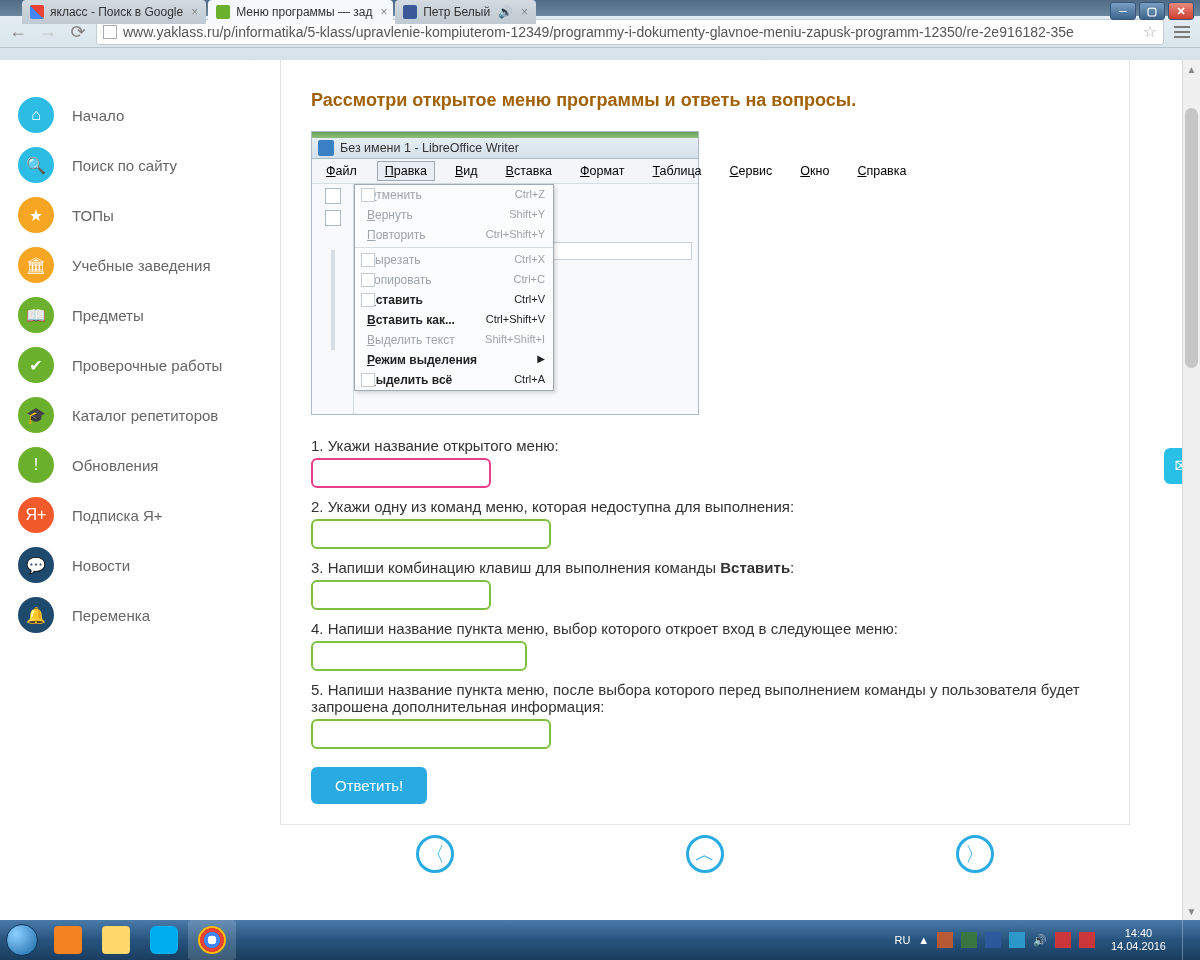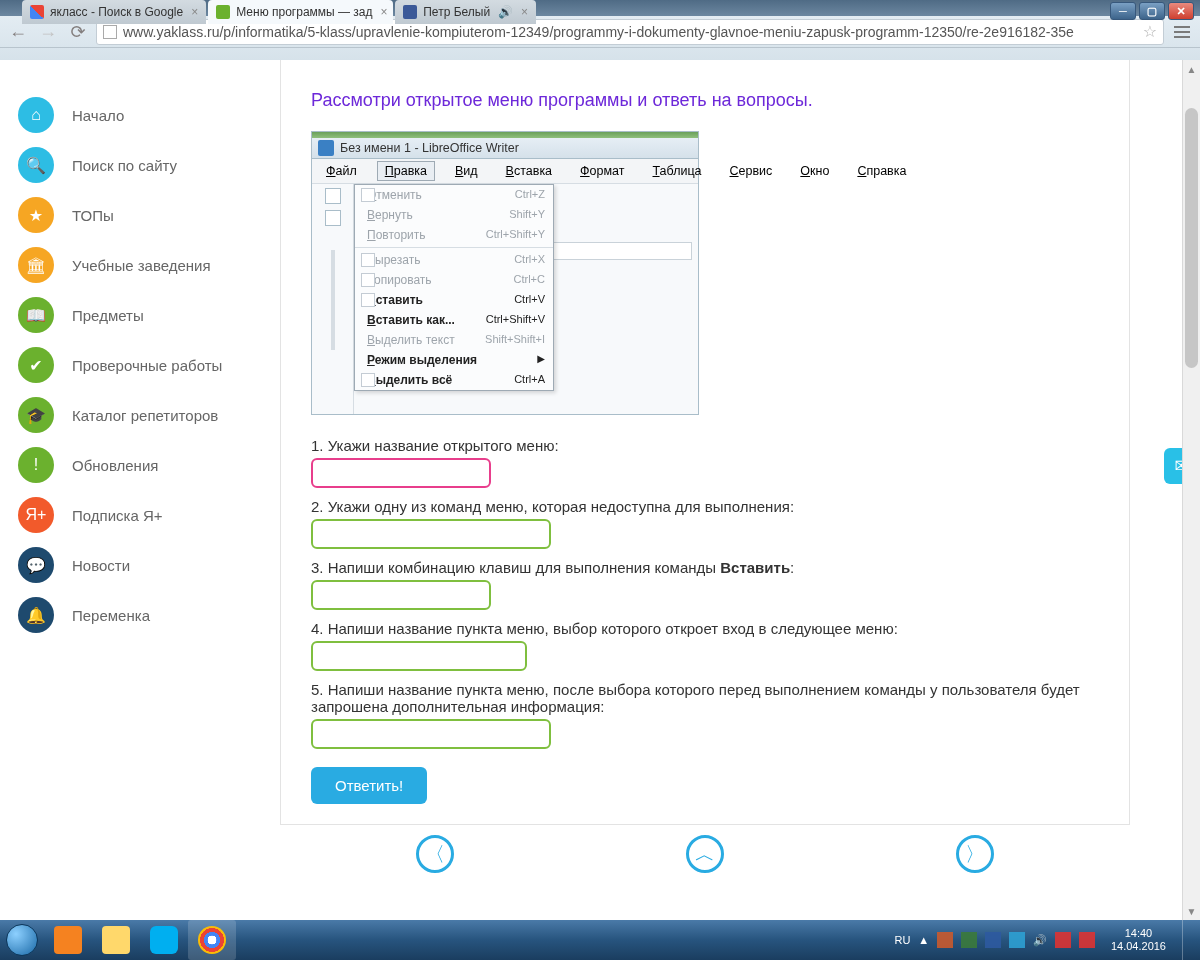--- a/index.html
+++ b/index.html
@@ -34,21 +34,21 @@
 .page-scroll .arrow{position:absolute;left:0;right:0;height:18px;display:flex;align-items:center;justify-content:center;color:#888;font-size:10px}
 .sidebar{width:260px;padding:30px 0 0 18px}
 .side-item{display:flex;align-items:center;height:50px;cursor:pointer}
 .side-ico{width:36px;height:36px;border-radius:50%;display:flex;align-items:center;justify-content:center;margin-right:18px;color:#fff}
 .side-label{color:#666;font-size:15px}
 .footer-links{margin-top:30px;display:flex;flex-direction:column;gap:10px}
 .footer-links a{color:#1a82c5;font-size:13px;text-decoration:none;cursor:pointer}
 
 .main{flex:1;padding:0 20px;position:relative}
 .content-card{border-left:1px solid #e3e3e3;border-right:1px solid #e3e3e3;border-bottom:1px solid #e3e3e3;padding:30px 30px 20px;background:#fff;max-width:850px}
-.task-title{color:#6d28d9;font-size:18px;font-weight:normal;margin-bottom:20px}
+.task-title{color:#a16207;font-size:18px;font-weight:bold;margin-bottom:20px}
 
 .screenshot{width:388px;border:1px solid #a9bdc9;background:#fff;margin-bottom:22px}
 .ss-titlebar{background:linear-gradient(#e6eef5,#d5e1ea);border-bottom:1px solid #a9bdc9;display:flex;align-items:center;padding:2px 6px;font-size:12.5px;color:#333}
 .ss-titlebar .doc-ico{width:16px;height:16px;background:#3a80c4;margin-right:6px;border-radius:2px}
 .ss-toptint{height:6px;background:linear-gradient(#6aa05a,#8fbf7c)}
 .ss-menubar{display:flex;gap:12px;padding:2px 6px;font-size:12.5px;background:#f3f5f7;border-bottom:1px solid #d6dde3}
 .ss-menu{padding:3px 8px}
 .ss-menu.open{border:1px solid #9eaab4;background:#e9eef3;padding:2px 7px}
 .ss-menu u{text-decoration:underline}
 .ss-body{display:flex;position:relative;height:230px}

